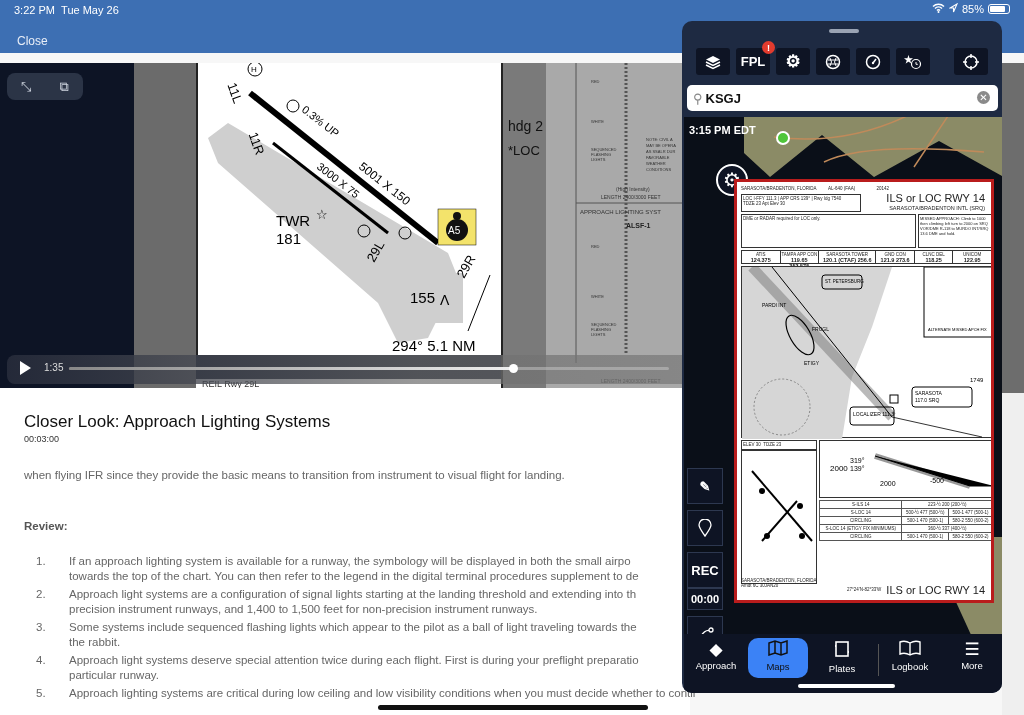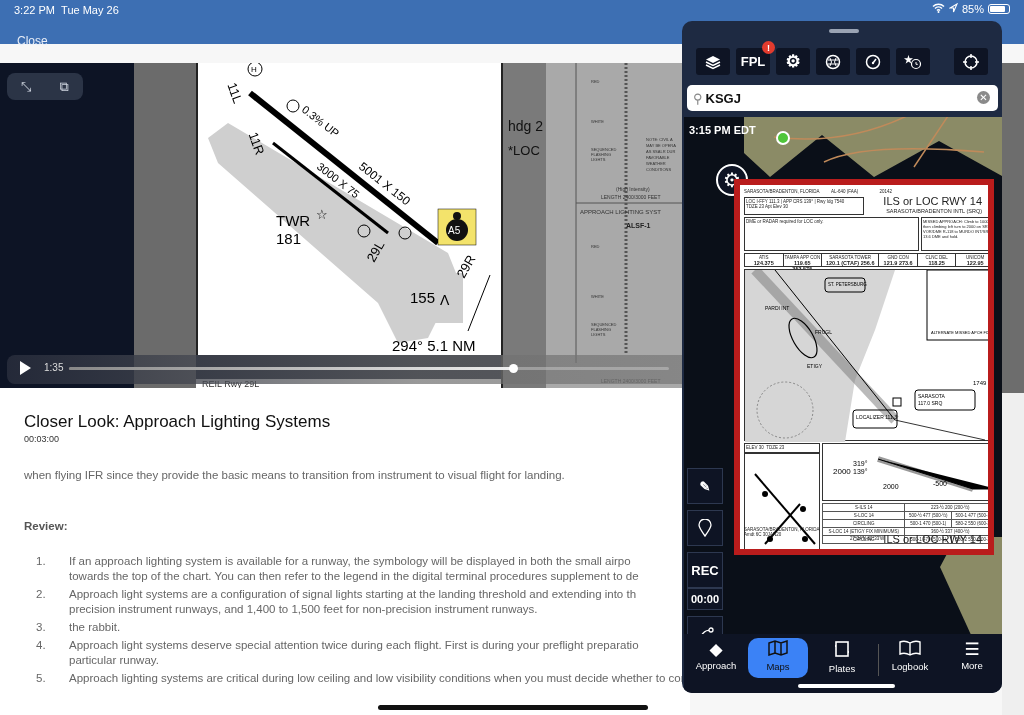--- a/index.html
+++ b/index.html
@@ -1,18 +1,18 @@
 <!DOCTYPE html>
 <html><head>
 <meta charset="utf-8">
 <style>
 *{box-sizing:border-box;margin:0;padding:0}
 html,body{width:1024px;height:715px;overflow:hidden;background:#f7f7f7;font-family:"Liberation Sans",sans-serif}
 #root{position:relative;width:1024px;height:715px;overflow:hidden}
-.topbar{position:absolute;left:0;top:0;width:1024px;height:44px;background:#3d6fb3}
+.topbar{position:absolute;left:0;top:0;width:1024px;height:53px;background:#3d6fb3}
 .status-time{position:absolute;left:14px;top:4px;color:#fff;font-size:11px}
 .status-right{position:absolute;right:14px;top:3px;color:#fff;font-size:11px;display:flex;align-items:center;gap:4px}
 .battery{width:22px;height:10px;border:1px solid #fff;border-radius:3px;padding:1px;display:inline-block;position:relative}
 .battery i{display:block;height:100%;width:85%;background:#fff;border-radius:1px}
 .close-btn{position:absolute;left:17px;top:34px;color:#e9eef7;font-size:12px;cursor:pointer}
 .video{position:absolute;left:0;top:63px;width:690px;height:325px;background:#0d1425;overflow:hidden}
 .vid-gray{position:absolute;left:134px;top:0;width:62px;height:325px;background:#6b6b6b}
 .vid-chart{position:absolute;left:196px;top:0;width:305px;height:292px;background:#fff;border-left:2px solid #222}
 .vid-gray2{position:absolute;left:501px;top:0;width:45px;height:325px;background:#7a7a7a;border-left:2px solid #222}
 .vid-legend{position:absolute;left:546px;top:0;width:144px;height:325px;background:#a9a9a9}
@@ -40,21 +40,21 @@
 .badge{position:absolute;right:-5px;top:-7px;width:13px;height:13px;background:#e23b2e;color:#fff;border-radius:50%;font-size:9px;display:flex;align-items:center;justify-content:center}
 .search{position:absolute;left:5px;top:64px;width:311px;height:26px;background:#fff;border-radius:5px;display:flex;align-items:center;padding-left:6px}
 .search .glass{color:#888;font-size:13px;margin-right:3px}
 .search input{border:none;outline:none;font-size:13px;font-weight:bold;color:#111;width:250px;background:transparent;font-family:"Liberation Sans",sans-serif}
 .search .clr{position:absolute;right:8px;top:6px;width:13px;height:13px;background:#8a8a8a;color:#fff;border-radius:50%;font-size:10px;display:flex;align-items:center;justify-content:center;cursor:pointer}
 .map{position:absolute;left:2px;top:96px;width:320px;height:520px;background:#0a0f18;overflow:hidden}
 .land{position:absolute;background:#8b8b66}
 .maptime{position:absolute;left:5px;top:7px;color:#fff;font-size:11px;font-weight:bold}
 .dot{position:absolute;width:14px;height:14px;border-radius:50%;background:#4fc63a;border:2px solid #fff}
 .gear{position:absolute;left:32px;top:47px;width:32px;height:32px;border-radius:50%;background:#0e1424;border:2px solid #fff;color:#fff;font-size:20px;display:flex;align-items:center;justify-content:center;cursor:pointer}
-.plate{position:absolute;left:50px;top:62px;width:260px;height:376px;background:#fff;border:6px solid #b91c1c;overflow:hidden;font-size:5px;color:#222}
+.plate{position:absolute;left:50px;top:62px;width:260px;height:424px;background:#fff;border:3px solid #b91c1c;overflow:hidden;font-size:5px;color:#222}
 .plate .hdr{position:absolute;left:4px;top:4px;font-size:4.5px}
 .plate .pt{position:absolute;right:6px;top:10px;font-size:11px;text-align:right}
 .plate .pa{position:absolute;right:6px;top:23px;font-size:5.5px}
 .plate .freqrow{position:absolute;left:4px;top:68px;width:252px;height:14px;border:1px solid #333;display:flex}
 .plate .freqrow div{flex:1;border-right:1px solid #333;font-size:4.5px;text-align:center;padding-top:1px}
 .plate .freqrow b{display:block;font-size:5.5px}
 .plate .planview{position:absolute;left:4px;top:84px;width:252px;height:172px;border:1px solid #333;background:#fff}
 .plate .bigf{position:absolute;right:6px;bottom:4px;font-size:11px;text-align:right}
 .plate .tbl{position:absolute;left:82px;top:318px;width:174px;border-collapse:collapse;font-size:4.5px}
 .plate .tbl td{border:1px solid #555;padding:1px;text-align:center}
@@ -195,20 +195,21 @@
       <div class="li">
           <span class="n">2.</span>
           <span class="t">
             <div>Approach light systems are a configuration of signal lights starting at the landing threshold and extending into th</div>
             <div>precision instrument runways, and 1,400 to 1,500 feet for non-precision instrument runways.</div>
           </span>
         </div>
       <div class="li">
           <span class="n">3.</span>
           <span class="t">
+            <div>Some systems include sequenced flashing lights which appear to the pilot as a ball of light traveling towards the</div>
             <div>the rabbit.</div>
           </span>
         </div>
       <div class="li">
           <span class="n">4.</span>
           <span class="t">
             <div>Approach light systems deserve special attention twice during each flight. First is during your preflight preparatio</div>
             <div>particular runway.</div>
           </span>
         </div>

